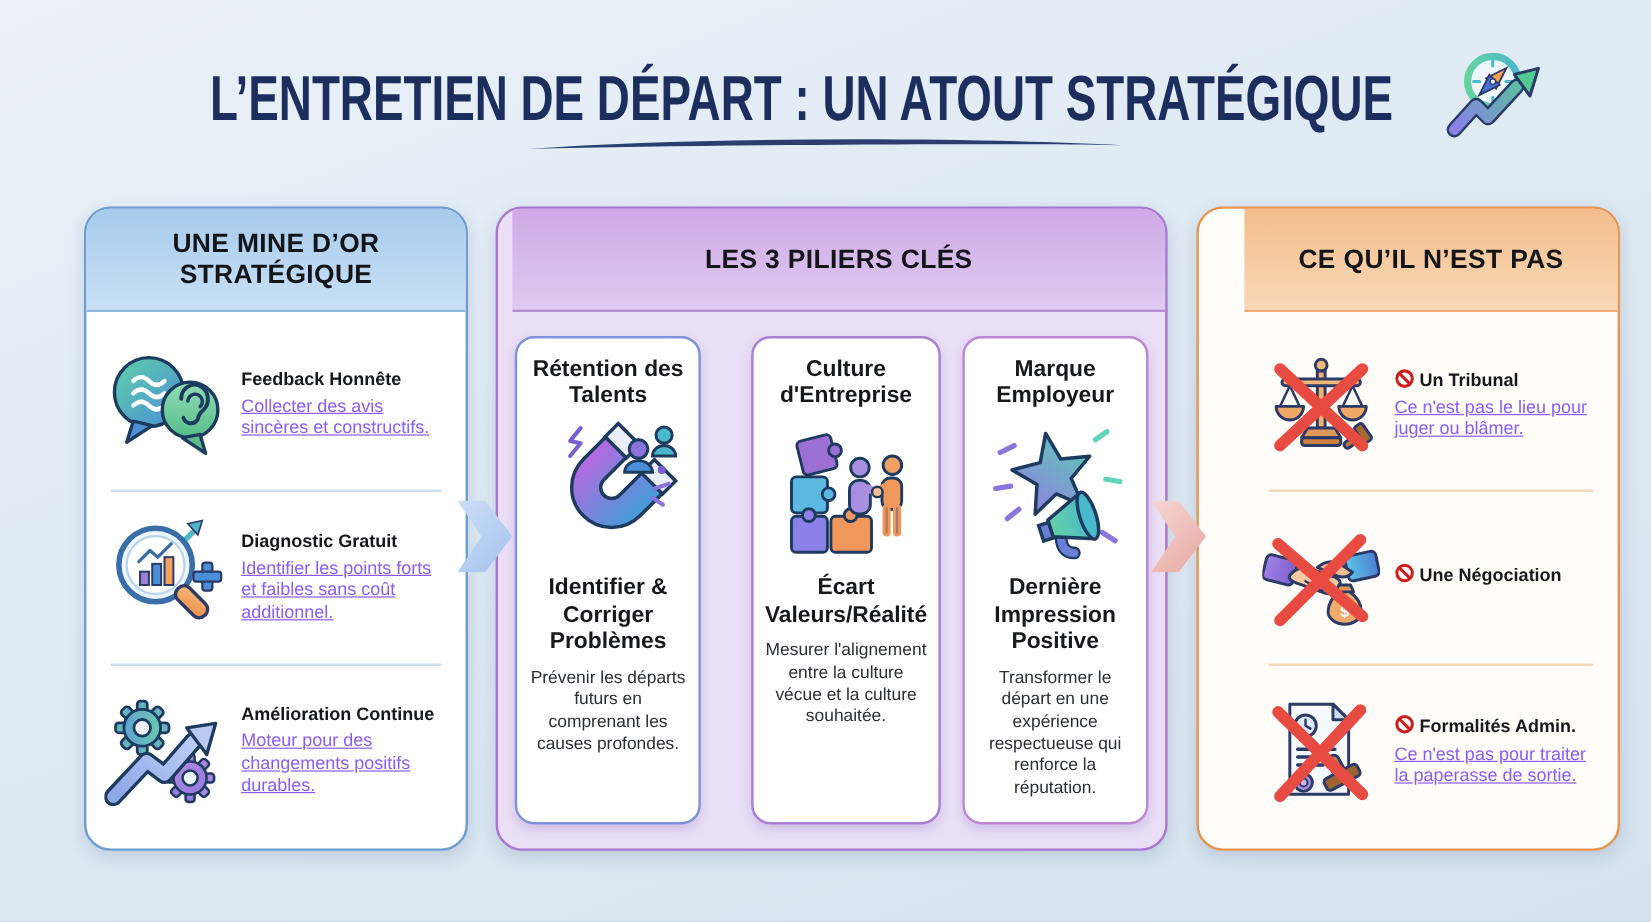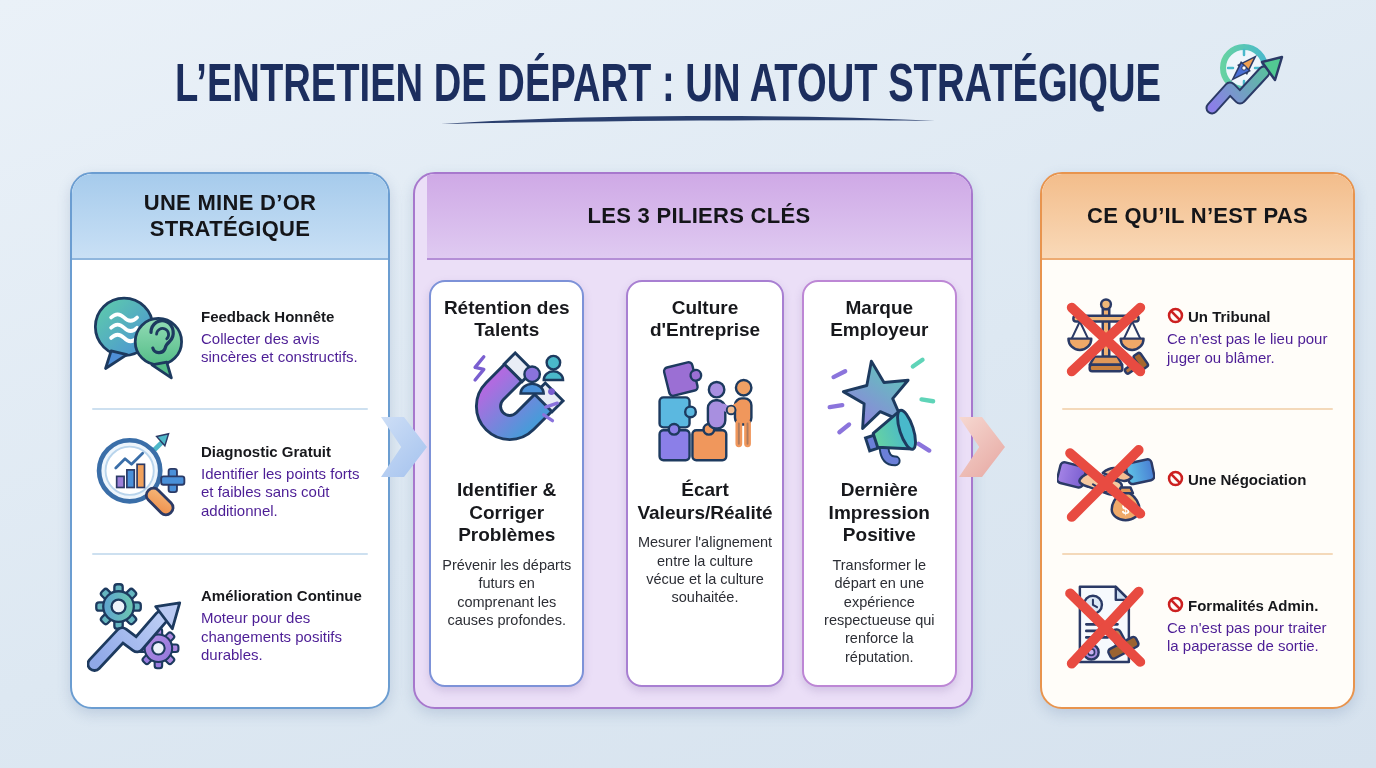--- a/index.html
+++ b/index.html
@@ -19,38 +19,38 @@
   .title-underline { position:absolute; top:113px; left:438px; }
   .title-compass { position:absolute; top:40px; left:1204px; width:86px; height:78px; }
   
   .panel {
     position:absolute; top:172px; height:533px; border-radius:22px;
     display:flex; flex-direction:column; overflow:hidden; z-index:1;
     box-shadow:0 5px 14px rgba(70,100,150,.20);
   }
   .panel-left  { left:70px;  width:316px; border:2.5px solid #6b9dd1; background:#ffffff; }
   .panel-mid   { left:413px; width:556px; border:2.5px solid #a778cd; background:#ebdff7; }
-  .panel-right { left:1040px; width:311px; border:2.5px solid #e8944e; background:#fffdf9; }
+  .panel-right { left:997px; width:311px; border:2.5px solid #e8944e; background:#fffdf9;padding-left:38px; }
   .panel-header {
     height:84px; flex:none; display:flex; align-items:center; justify-content:center;
     text-align:center; font-weight:800; font-size:22px; line-height:1.16;
     letter-spacing:.3px; color:#141519; padding:0 26px;
   }
   .panel-left  .panel-header { background:linear-gradient(180deg,#a6cbec,#c9e0f5); border-bottom:2px solid #8fb6dd; }
   .panel-mid   .panel-header { background:linear-gradient(180deg,#cfa9e6,#dfcaf1); border-bottom:2px solid #b48ed6;margin-left:12px; }
   .panel-right .panel-header { background:linear-gradient(180deg,#f3bd8b,#f9d9b8); border-bottom:2px solid #edab72; }
   
   .side-body { flex:1; display:flex; flex-direction:column; justify-content:space-evenly; padding:6px 15px 10px; }
   .side-item { display:flex; align-items:center; gap:12px; padding:7px 0; }
   .side-item svg.big { width:102px; height:102px; flex:none; }
   .panel-right .side-item svg.big { width:98px; height:98px; }
   .side-divider { height:2px; border-radius:1px; background:#cde0f0; margin:0 5px; flex:none; }
   .panel-right .side-divider { background:#f4d9ba; }
   .side-title { font-size:15px; font-weight:800; line-height:1.15; margin-bottom:5px; }
-  .side-desc  { font-size:15px; line-height:1.22; color:#4c1d95; }
+  .side-desc  { font-size:15px; line-height:1.22; color:#8b5cf6;text-decoration:underline; }
   .nosign { width:17px; height:17px; vertical-align:-2px; margin-right:4px; }
   
   .mid-body { flex:1; display:flex; gap:18px; padding:20px 14px; }
   .pillar-card {
     flex:1; background:#ffffff; border-radius:16px; padding:15px 9px 12px;
     display:flex; flex-direction:column; align-items:center; text-align:center;
     box-shadow:0 4px 9px rgba(120,90,160,.22);
   }
   .pillar-card.c1 { border:2px solid #7d92d8;align-items:center; }
   .pillar-card.c2 { border:2px solid #a87fd2;margin-left:24px; }

